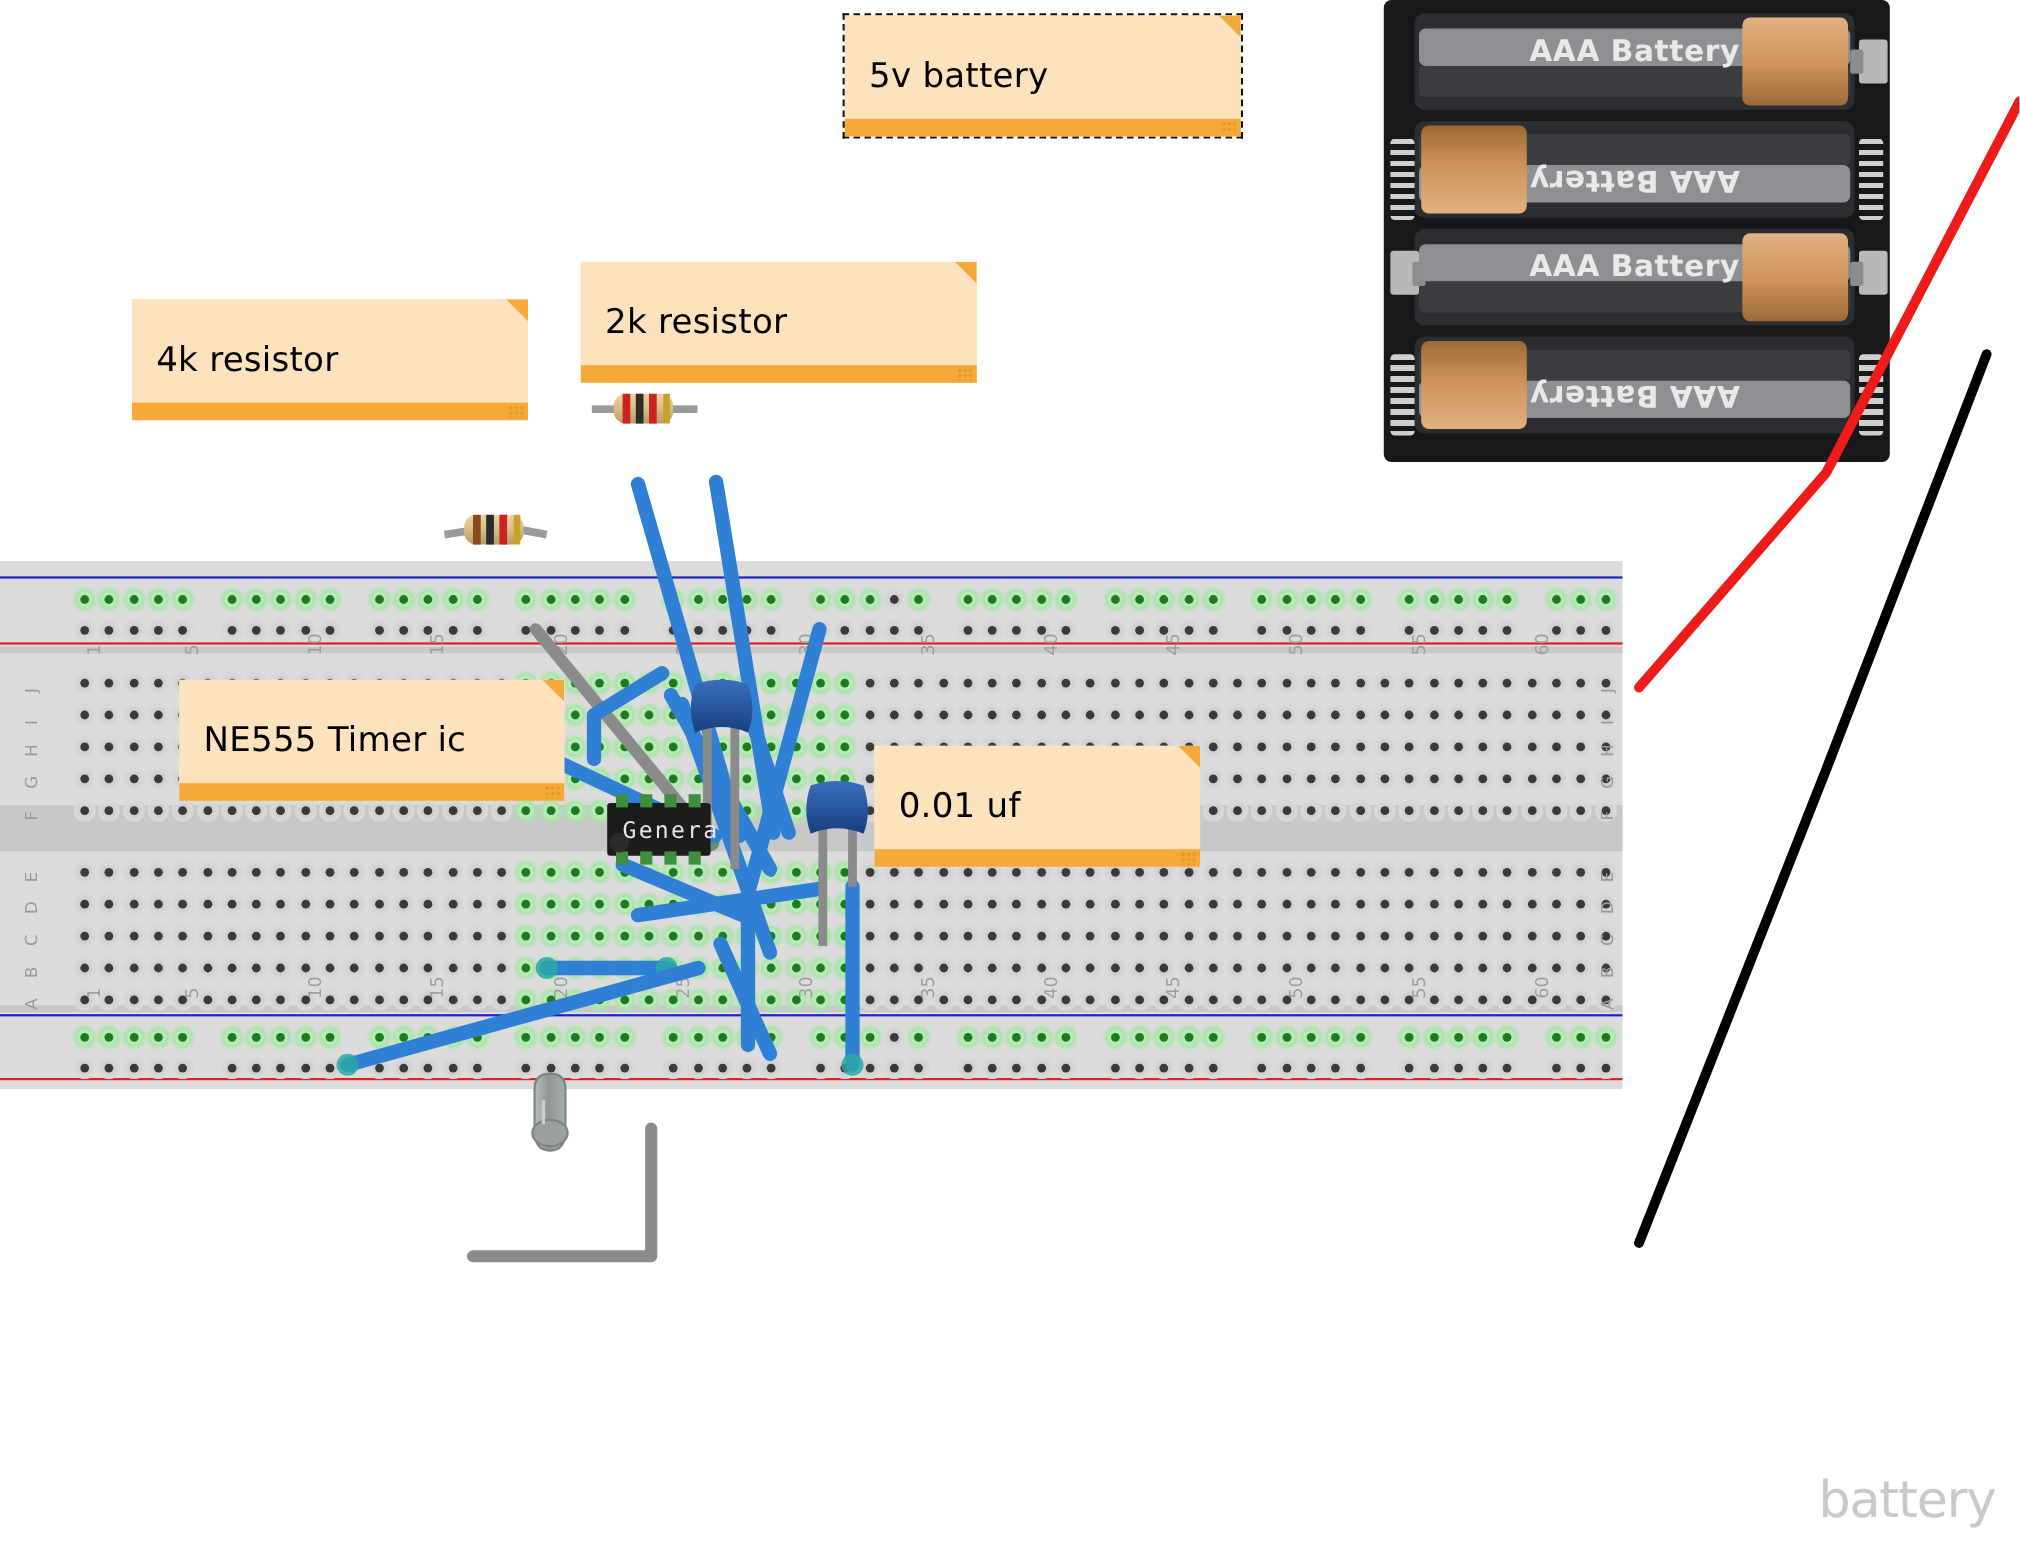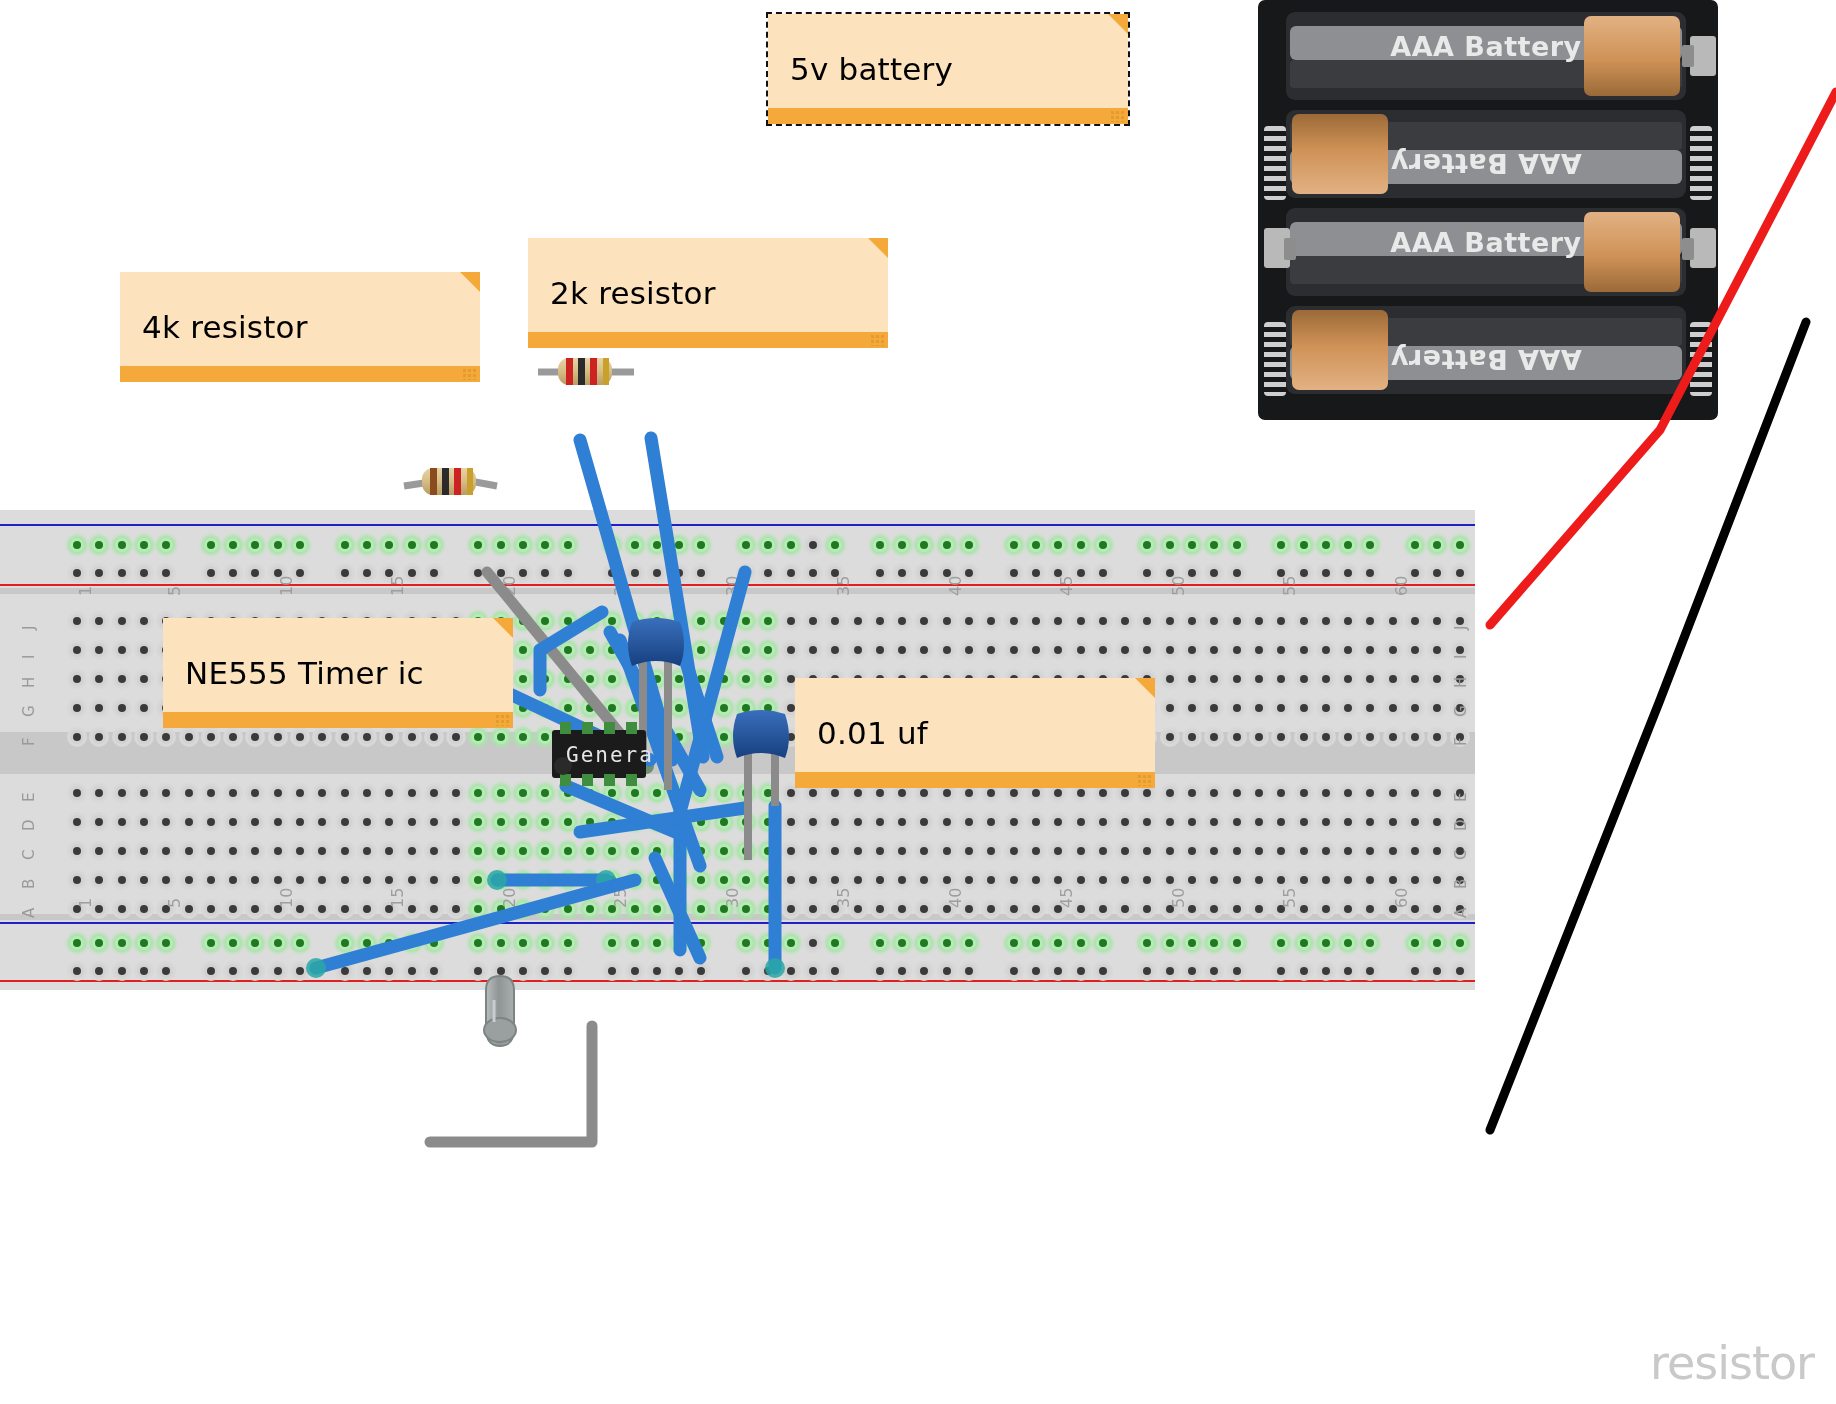--- a/index.html
+++ b/index.html
@@ -2871,23 +2871,23 @@
 
 
   <div class="note" id="note4" style="left: 163px; top: 618px; width: 350px; height: 110px;">
     <div class="body"></div>
     <div class="fold"></div>
     <div class="bar"></div>
     <div class="grip"></div>
     <div class="txt">NE555 Timer ic</div>
   </div>
 
-  <div class="note" id="note5" style="left: 795px; top: 678px; width: 360px; height: 110px;">
+  <div class="note" id="note5" style="left: 795px; top: 678px; width: 296px; height: 110px;">
     <div class="body"></div>
     <div class="fold"></div>
     <div class="bar"></div>
     <div class="grip"></div>
     <div class="txt">0.01 uf</div>
   </div>
 
 
-  <div id="fz">resistor</div>
+  <div id="fz">battery</div>
 </div>
 
 </body></html>

